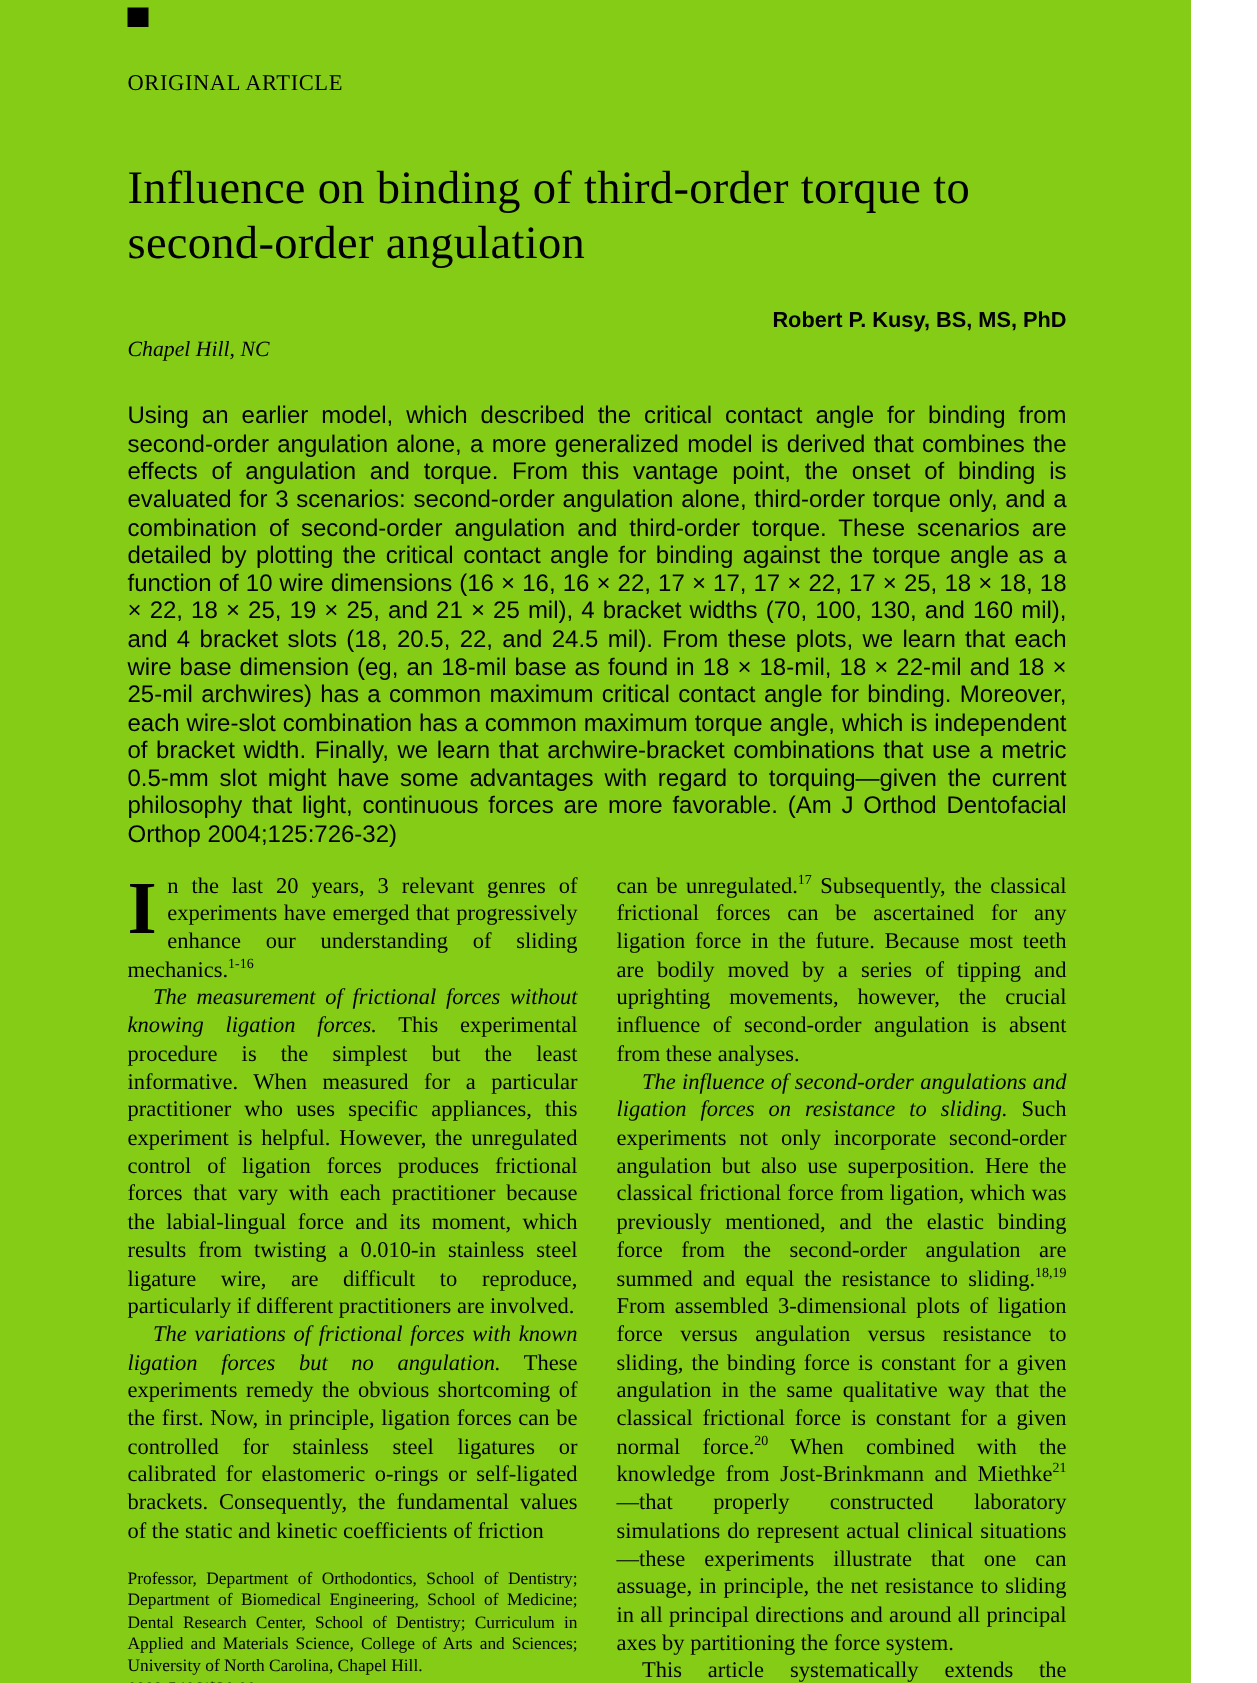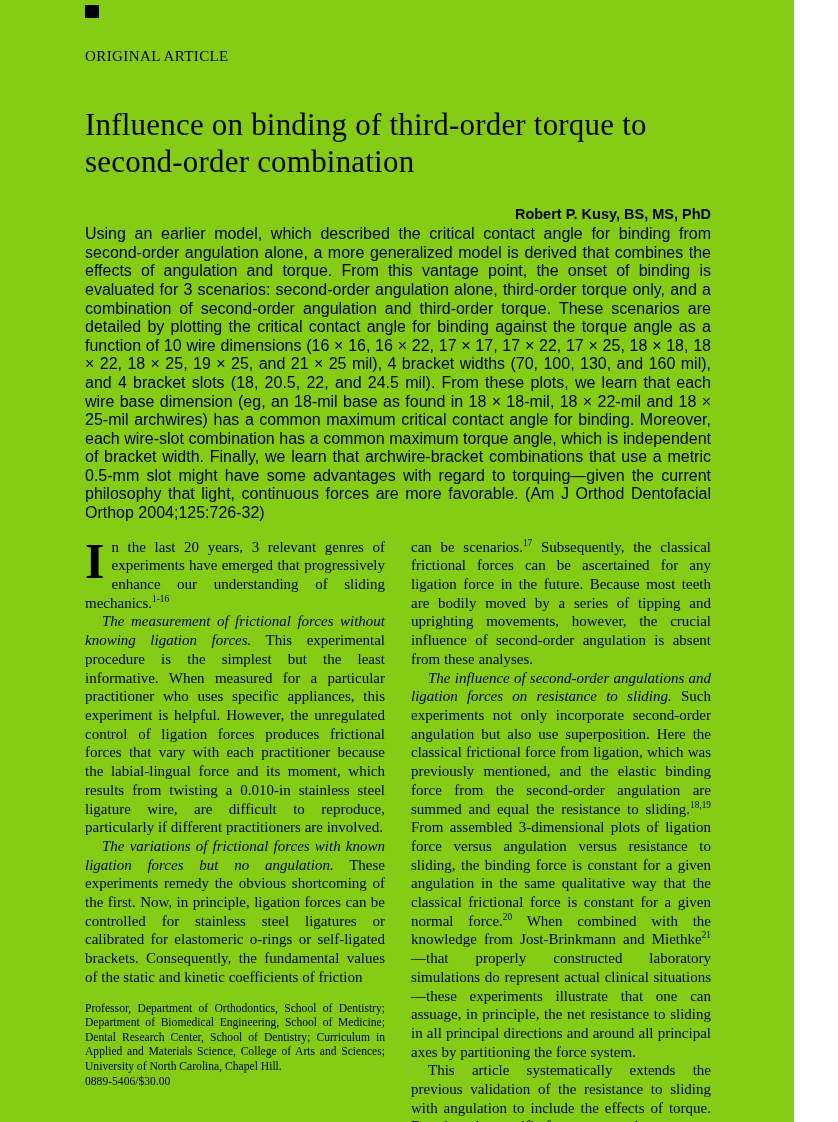--- a/index.html
+++ b/index.html
@@ -41,41 +41,42 @@
 </style>
 </head>
 <body>
 
 <div class="page">
 
   <div class="corner-mark"></div>
 
   <div class="section-label">ORIGINAL ARTICLE</div>
 
-  <h1 class="title">Influence on binding of third-order torque to second-order combination</h1>
+  <h1 class="title">Influence on binding of third-order torque to second-order angulation</h1>
 
   <div class="author">Robert P. Kusy, BS, MS, PhD</div>
+  <div class="affiliation">Chapel Hill, NC</div>
 
   <p class="abstract">Using an earlier model, which described the critical contact angle for binding from second-order angulation alone, a more generalized model is derived that combines the effects of angulation and torque. From this vantage point, the onset of binding is evaluated for 3 scenarios: second-order angulation alone, third-order torque only, and a combination of second-order angulation and third-order torque. These scenarios are detailed by plotting the critical contact angle for binding against the torque angle as a function of 10 wire dimensions (16 × 16, 16 × 22, 17 × 17, 17 × 22, 17 × 25, 18 × 18, 18 × 22, 18 × 25, 19 × 25, and 21 × 25 mil), 4 bracket widths (70, 100, 130, and 160 mil), and 4 bracket slots (18, 20.5, 22, and 24.5 mil). From these plots, we learn that each wire base dimension (eg, an 18-mil base as found in 18 × 18-mil, 18 × 22-mil and 18 × 25-mil archwires) has a common maximum critical contact angle for binding. Moreover, each wire-slot combination has a common maximum torque angle, which is independent of bracket width. Finally, we learn that archwire-bracket combinations that use a metric 0.5-mm slot might have some advantages with regard to torquing—given the current philosophy that light, continuous forces are more favorable. (Am J Orthod Dentofacial Orthop 2004;125:726-32)</p>
 
   <div class="columns">
 
     <div class="col">
       <p class="body-para dropcap-para"><span class="dropcap">I</span><span><span>n the last 20 years, 3 relevant genres of experiments have emerged that progressively enhance our understanding of sliding mechanics.</span><sup>1-16</sup></span></p>
       <p class="body-para"><i>The measurement of frictional forces without knowing ligation forces.</i><span> This experimental procedure is the simplest but the least informative. When measured for a particular practitioner who uses specific appliances, this experiment is helpful. However, the unregulated control of ligation forces produces frictional forces that vary with each practitioner because the labial-lingual force and its moment, which results from twisting a 0.010-in stainless steel ligature wire, are difficult to reproduce, particularly if different practitioners are involved.</span></p>
       <p class="body-para"><i>The variations of frictional forces with known ligation forces but no angulation.</i><span> These experiments remedy the obvious shortcoming of the first. Now, in principle, ligation forces can be controlled for stainless steel ligatures or calibrated for elastomeric o-rings or self-ligated brackets. Consequently, the fundamental values of the static and kinetic coefficients of friction</span></p>
 
       <div class="footnotes">
         <p class="footnote">Professor, Department of Orthodontics, School of Dentistry; Department of Biomedical Engineering, School of Medicine; Dental Research Center, School of Dentistry; Curriculum in Applied and Materials Science, College of Arts and Sciences; University of North Carolina, Chapel Hill.</p>
         <p class="footnote">0889-5406/$30.00</p>
 
       </div>
 
     </div>
 
     <div class="col">
-      <p class="body-para dropcap-para"><span>can be scenarios.</span><sup>17</sup><span> Subsequently, the classical frictional forces can be ascertained for any ligation force in the future. Because most teeth are bodily moved by a series of tipping and uprighting movements, however, the crucial influence of second-order angulation is absent from these analyses.</span></p>
+      <p class="body-para dropcap-para"><span>can be unregulated.</span><sup>17</sup><span> Subsequently, the classical frictional forces can be ascertained for any ligation force in the future. Because most teeth are bodily moved by a series of tipping and uprighting movements, however, the crucial influence of second-order angulation is absent from these analyses.</span></p>
       <p class="body-para"><i>The influence of second-order angulations and ligation forces on resistance to sliding.</i><span> Such experiments not only incorporate second-order angulation but also use superposition. Here the classical frictional force from ligation, which was previously mentioned, and the elastic binding force from the second-order angulation are summed and equal the resistance to sliding.</span><sup>18,19</sup><span> From assembled 3-dimensional plots of ligation force versus angulation versus resistance to sliding, the binding force is constant for a given angulation in the same qualitative way that the classical frictional force is constant for a given normal force.</span><sup>20</sup><span> When combined with the knowledge from Jost-Brinkmann and Miethke</span><sup>21</sup><span>—that properly constructed laboratory simulations do represent actual clinical situations—these experiments illustrate that one can assuage, in principle, the net resistance to sliding in all principal directions and around all principal axes by partitioning the force system.</span></p>
       <p class="body-para"><span>This article systematically extends the previous validation of the resistance to sliding with angulation to include the effects of torque. Based on the specific force system, the outcomes can be combined to define the onset of binding not only when just angulation or</span></p>
     </div>
 
   </div>
 </div>
 
 </body></html>

